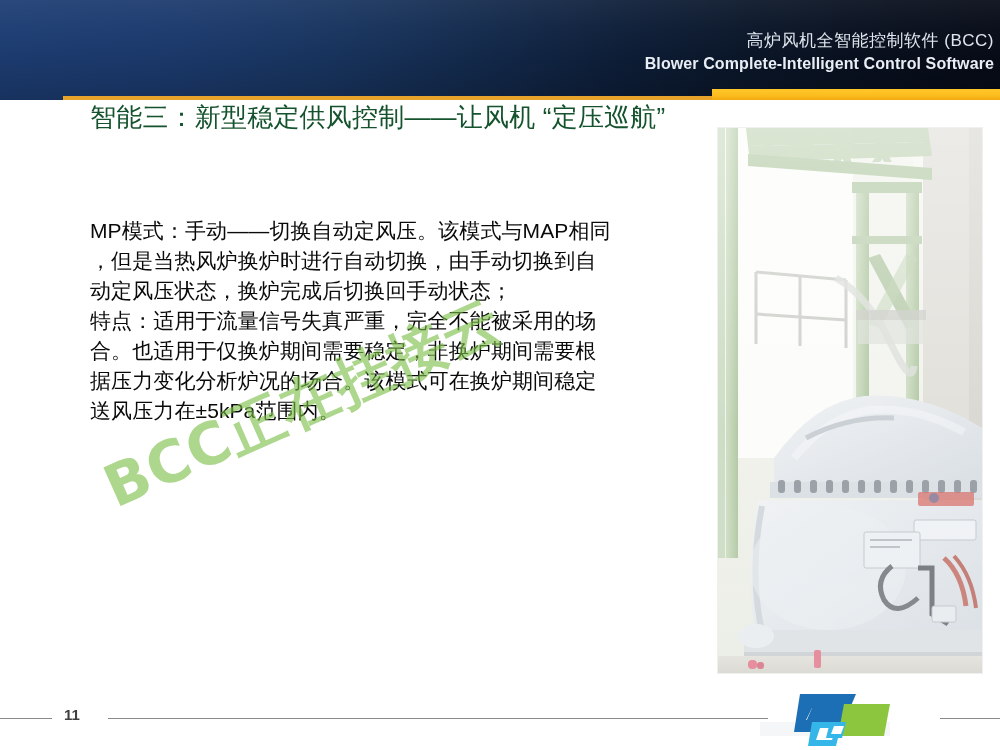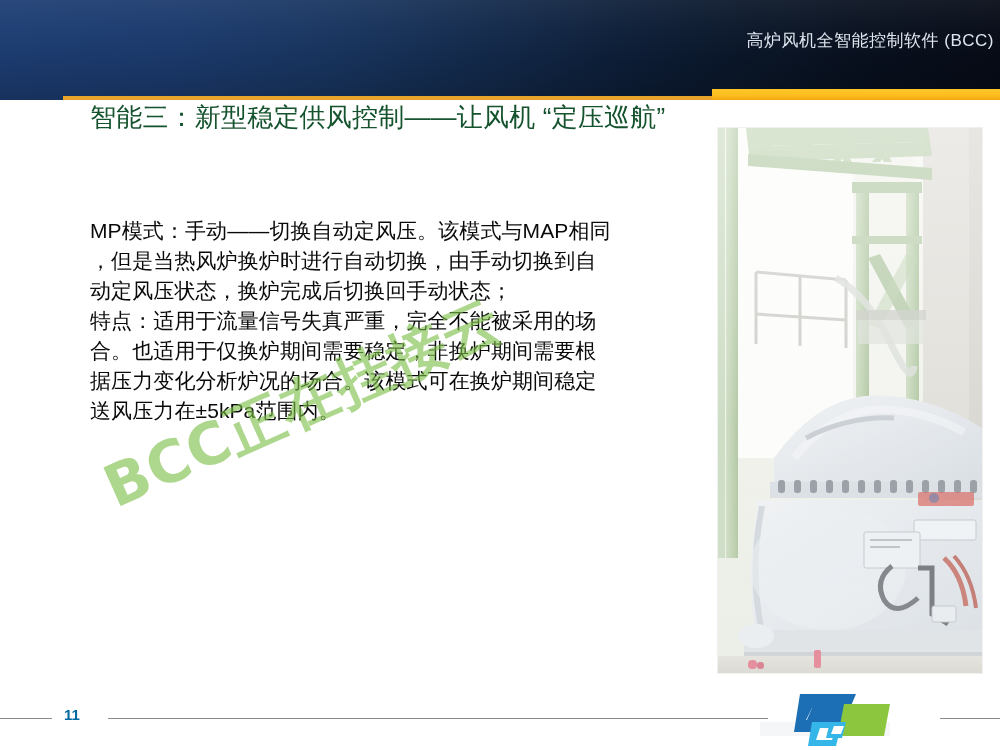--- a/index.html
+++ b/index.html
@@ -189,21 +189,21 @@
     left: 940px; top: 718px;
     width: 60px; height: 1px;
     background: #8a8a8a;
   }
   .page-number {
     position: absolute;
     left: 64px;
     top: 706px;
     font-size: 15px;
     font-weight: bold;
-    color: #0369a1;
+    color: #404040;
   }
   .logo {
     position: absolute;
     left: 786px;
     top: 692px;
     width: 116px;
     height: 56px;
   }
   .logo-ghost {
     position: absolute;
@@ -218,20 +218,21 @@
 <body>
 
 <div class="slide">
 
   <div class="header">
     <div class="header-sheen"></div>
 
 
     <div class="brand-block">
       <div class="brand-cn">高炉风机全智能控制软件 (BCC)</div>
+      <div class="brand-en">Blower Complete-Intelligent Control Software</div>
     </div>
   </div>
 
   <div class="gold-thin"></div>
   <div class="gold-thick"></div>
 
   <div class="lead-line">智能三：新型稳定供风控制——让风机 “定压巡航”</div>
 
   <div class="para">
     <p>MP模式：手动——切换自动定风压。该模式与MAP相同</p>

